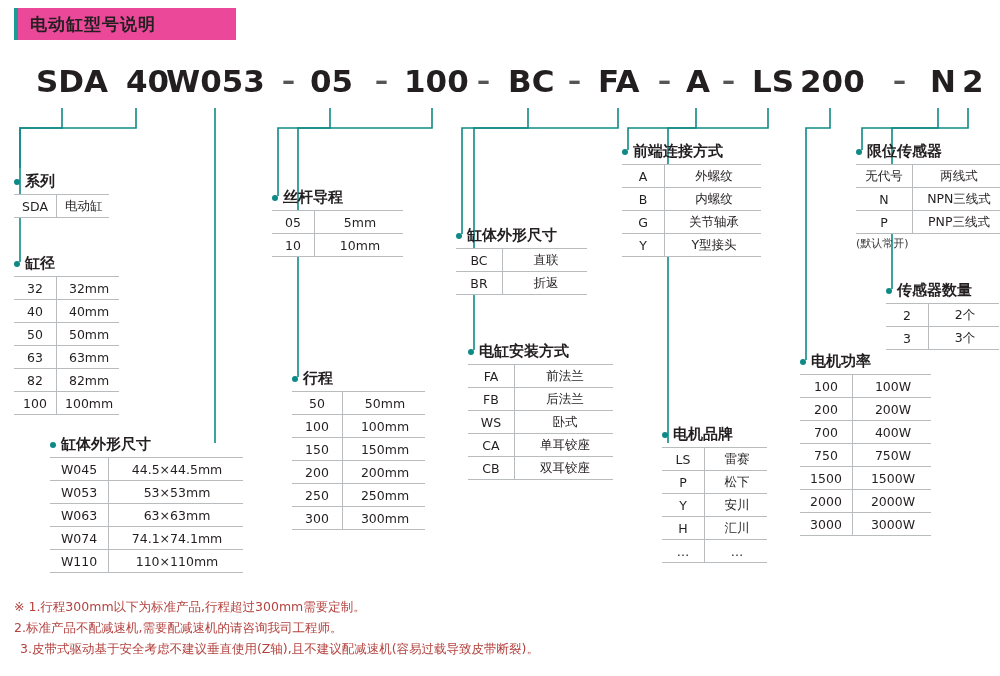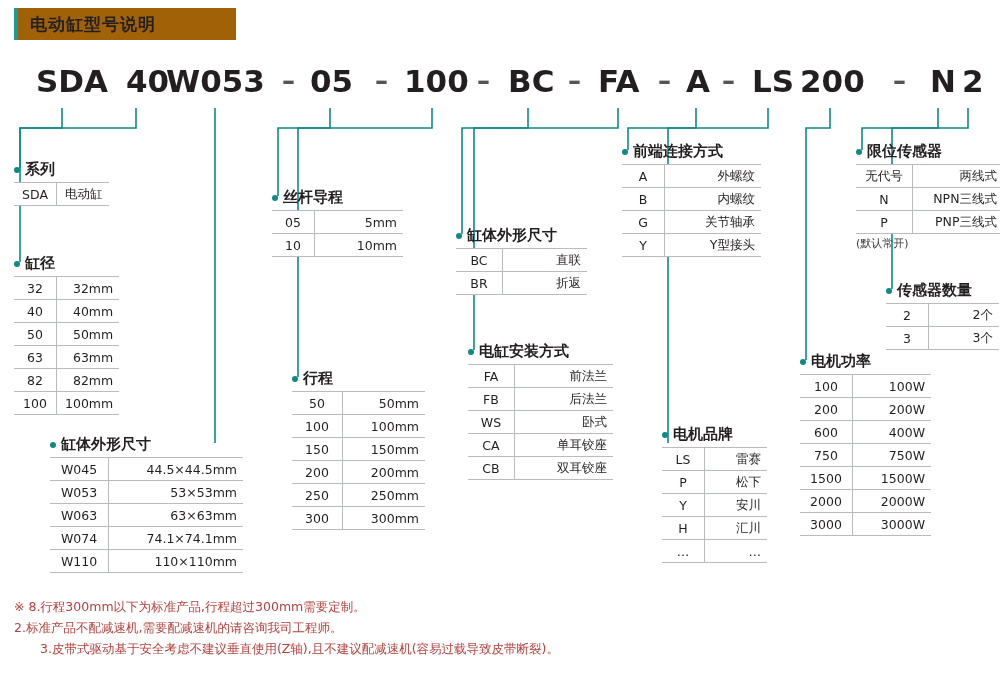--- a/index.html
+++ b/index.html
@@ -20,21 +20,21 @@
     width: 1000px;
     height: 676px;
   }
   
   .title-box {
     position: absolute;
     left: 14px;
     top: 8px;
     width: 222px;
     height: 32px;
-    background: #a16207;
+    background: #ec4899;
     display: flex;
     align-items: center;
   }
   .title-box .bar {
     width: 4px;
     height: 32px;
     background: #1b9a96;
   }
   .title-box .t {
     font-size: 17px;
@@ -107,21 +107,21 @@
     height: 18px;
     white-space: nowrap;
     background: #fff;
   }
   table.tbl td.k {
     text-align: center;
     border-right: 1px solid #b9bcbe;
     min-width: 30px;
   }
   table.tbl td.v {
-    text-align: right;
+    text-align: center;
     padding-left: 8px;
   }
   table.tbl tr:first-child td {
     border-top: 1px solid #b9bcbe;
   }
   .note-small {
     font-size: 11px;
     color: #3a3a3a;
     margin-top: 2px;
   }
@@ -193,21 +193,21 @@
       <path d="M768,108 L768,128 L668,128 L668,443"></path>
 
       <path d="M830,108 L830,128 L806,128 L806,360"></path>
 
       <path d="M938,108 L938,128 L862,128 L862,150"></path>
 
       <path d="M968,108 L968,128 L892,128 L892,289"></path>
     </g>
   </svg>
 
-  <div class="grp" style="left:14px; top:160px;">
+  <div class="grp" style="left:14px; top:172px;">
     <div class="grp-head">
       <span class="dot"></span>
       <span>系列</span>
     </div>
     <table class="tbl">
       <tbody>
           <tr>
         <td class="k">SDA</td>
         <td class="v">电动缸</td>
       </tr>
@@ -452,21 +452,21 @@
       <tbody>
           <tr>
             <td class="k" style="min-width:40px">100</td>
             <td class="v" style="min-width:64px">100W</td>
           </tr>
       <tr>
             <td class="k">200</td>
             <td class="v">200W</td>
           </tr>
       <tr>
-            <td class="k">600</td>
+            <td class="k">700</td>
             <td class="v">400W</td>
           </tr>
       <tr>
             <td class="k">750</td>
             <td class="v">750W</td>
           </tr>
       <tr>
             <td class="k">1500</td>
             <td class="v">1500W</td>
           </tr>
@@ -519,18 +519,18 @@
           </tr>
       <tr>
             <td class="k">3</td>
             <td class="v">3个</td>
           </tr>
     </tbody>
       </table>
   </div>
 
   <div class="notes">
-    <div class="note-line" style="margin-left:0px;">※ 8.行程300mm以下为标准产品,行程超过300mm需要定制。</div>
+    <div class="note-line" style="margin-left:0px;">※ 1.行程300mm以下为标准产品,行程超过300mm需要定制。</div>
     <div class="note-line" style="">2.标准产品不配减速机,需要配减速机的请咨询我司工程师。</div>
-    <div class="note-line" style="margin-left:26px;">3.皮带式驱动基于安全考虑不建议垂直使用(Z轴),且不建议配减速机(容易过载导致皮带断裂)。</div>
+    <div class="note-line" style="margin-left:6px;">3.皮带式驱动基于安全考虑不建议垂直使用(Z轴),且不建议配减速机(容易过载导致皮带断裂)。</div>
   </div>
 
 </div>
 
 </body></html>

